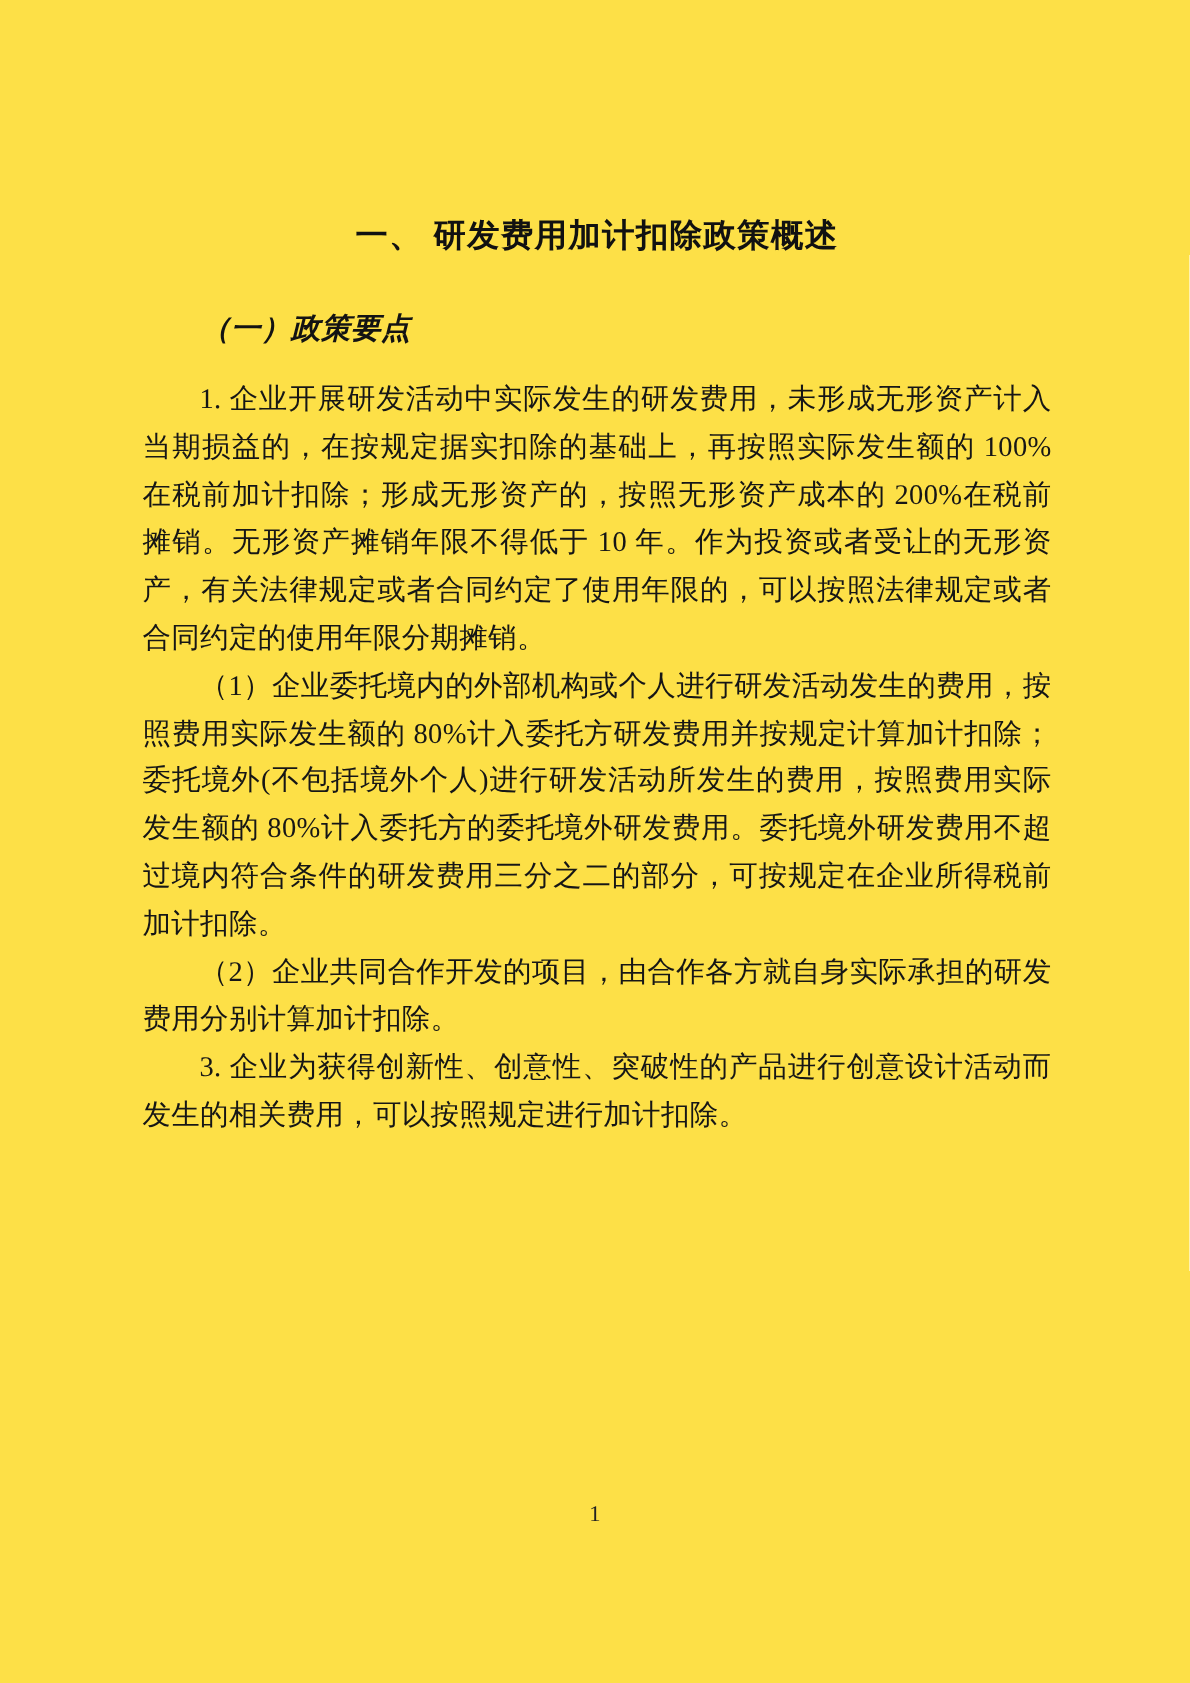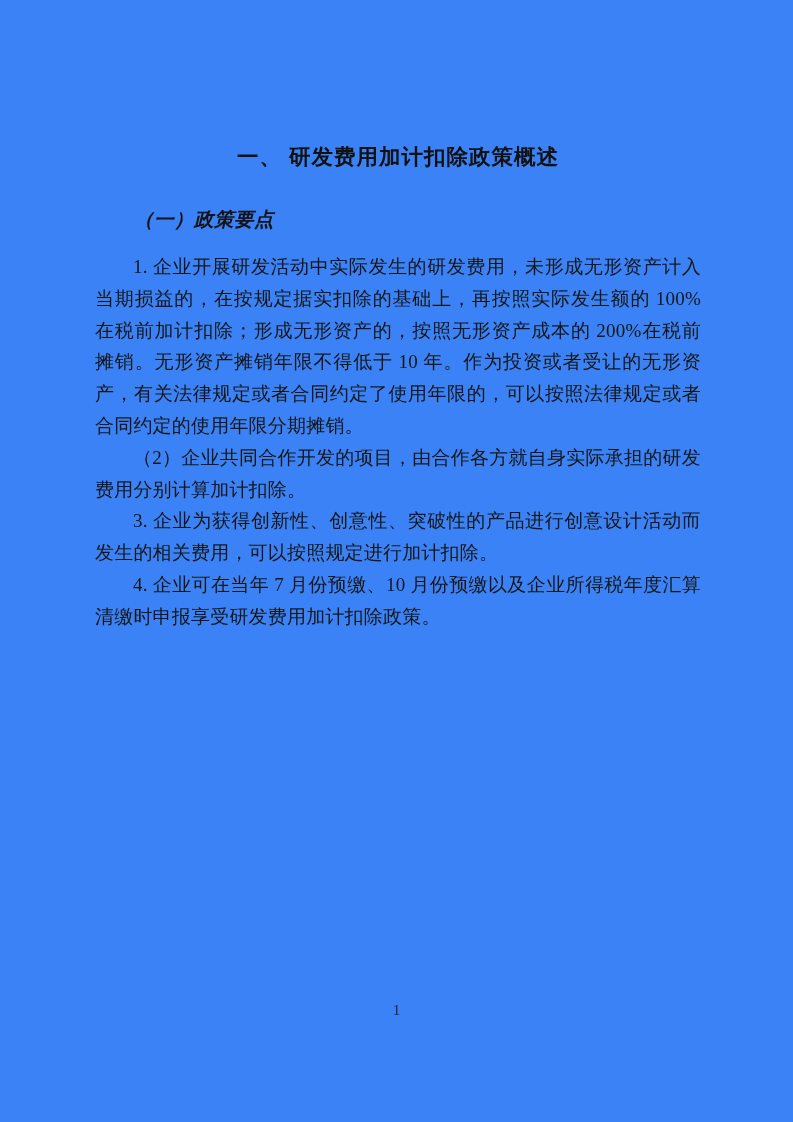--- a/index.html
+++ b/index.html
@@ -4,21 +4,21 @@
 <style>
   html, body {
     margin: 0;
     padding: 0;
     background: #ffffff;
   }
   .page {
     position: relative;
     width: 793px;
     height: 1122px;
-    background: #3b82f6;
+    background: #fde047;
     overflow: hidden;
     font-family: "Liberation Serif", "DejaVu Serif", serif;
     color: #161616;
   }
   .content {
     position: absolute;
     left: 95px;
     top: 142px;
     width: 606px;
   }
@@ -64,18 +64,18 @@
   }
 </style>
 </head>
 <body>
 
 <div class="page">
   <div class="content">
     <h1 class="doc-title">一、 研发费用加计扣除政策概述</h1>
     <h2 class="section-heading">（一）政策要点</h2>
     <p class="body-para">1. 企业开展研发活动中实际发生的研发费用，未形成无形资产计入当期损益的，在按规定据实扣除的基础上，再按照实际发生额的 100%在税前加计扣除；形成无形资产的，按照无形资产成本的 200%在税前摊销。无形资产摊销年限不得低于 10 年。作为投资或者受让的无形资产，有关法律规定或者合同约定了使用年限的，可以按照法律规定或者合同约定的使用年限分期摊销。</p>
+    <p class="body-para">（1）企业委托境内的外部机构或个人进行研发活动发生的费用，按照费用实际发生额的 80%计入委托方研发费用并按规定计算加计扣除；委托境外(不包括境外个人)进行研发活动所发生的费用，按照费用实际发生额的 80%计入委托方的委托境外研发费用。委托境外研发费用不超过境内符合条件的研发费用三分之二的部分，可按规定在企业所得税前加计扣除。</p>
     <p class="body-para">（2）企业共同合作开发的项目，由合作各方就自身实际承担的研发费用分别计算加计扣除。</p>
     <p class="body-para">3. 企业为获得创新性、创意性、突破性的产品进行创意设计活动而发生的相关费用，可以按照规定进行加计扣除。</p>
-    <p class="body-para">4. 企业可在当年 7 月份预缴、10 月份预缴以及企业所得税年度汇算清缴时申报享受研发费用加计扣除政策。</p>
   </div>
   <div class="page-number">1</div>
 </div>
 
 </body></html>

